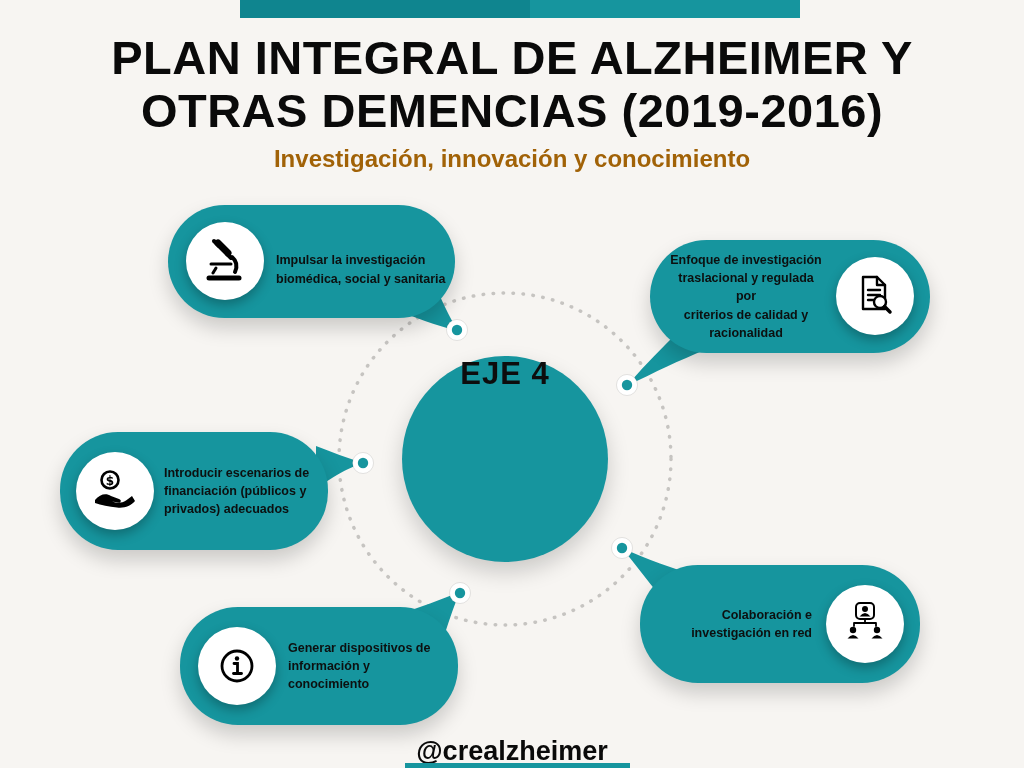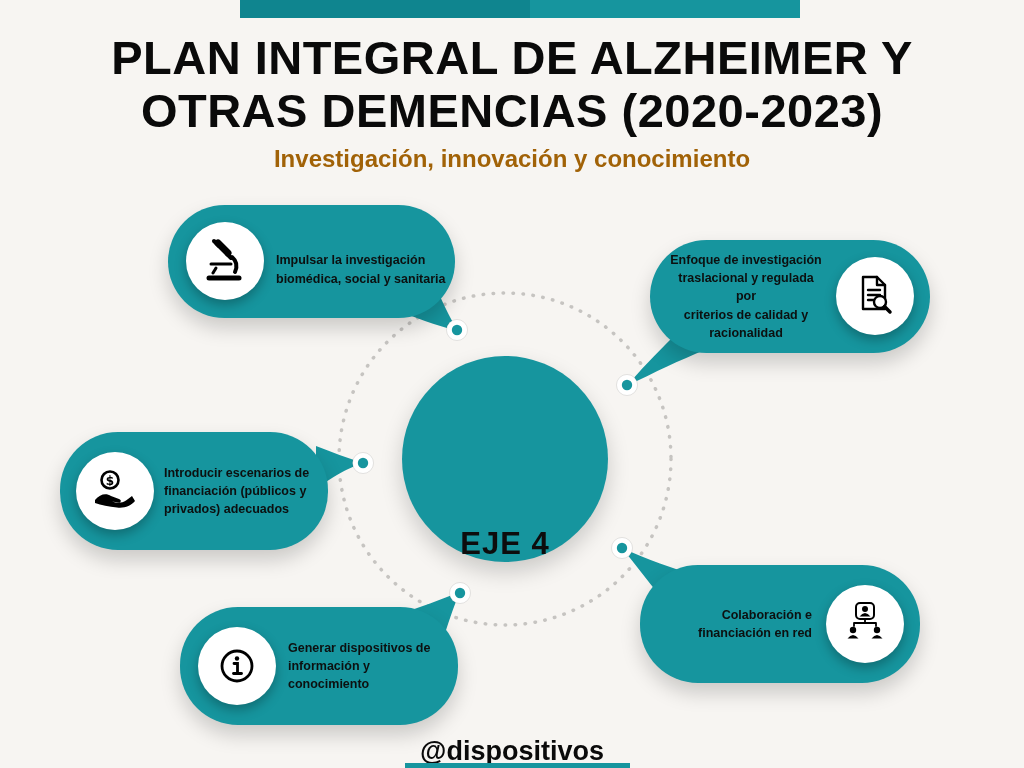--- a/index.html
+++ b/index.html
@@ -17,21 +17,21 @@
   .title{position:absolute;top:32px;left:0;width:100%;text-align:center;
     font-size:47px;font-weight:800;line-height:1.12;letter-spacing:.5px;color:#0a0a0a;}
   .subtitle{position:absolute;top:145px;left:0;width:100%;text-align:center;
     font-size:24px;font-weight:700;color:#a16207;}
 
   
   .connector-layer{position:absolute;left:0;top:0;width:1024px;height:768px;}
 
   
   .hub{position:absolute;left:402px;top:356px;width:206px;height:206px;border-radius:50%;
-    background:#16959e;display:flex;align-items:flex-end;justify-content:center;
+    background:#16959e;display:flex;align-items:flex-start;justify-content:center;
     box-shadow:0 10px 22px rgba(0,0,0,.18);}
   .hub-label{font-size:31px;font-weight:800;letter-spacing:1px;color:#0d0d0d;}
 
   
   .bubble{position:absolute;background:#16959e;border-radius:58px;
     box-shadow:0 10px 20px rgba(0,0,0,.18);}
   .icon-badge{position:absolute;width:78px;height:78px;border-radius:50%;background:#ffffff;
     box-shadow:0 5px 12px rgba(0,0,0,.28);display:flex;align-items:center;justify-content:center;}
   .icon-badge svg{width:48px;height:48px;display:block;}
   .bubble-text{position:absolute;top:0;bottom:0;display:flex;align-items:center;
@@ -68,21 +68,21 @@
 <body>
 
 <div class="stage">
 
   <div class="header-bar">
     <div class="header-bar-dark"></div>
   </div>
 
   <div class="title">
     <div>PLAN INTEGRAL DE ALZHEIMER Y</div>
-    <div>OTRAS DEMENCIAS (2020-2023)</div>
+    <div>OTRAS DEMENCIAS (2019-2016)</div>
   </div>
   <div class="subtitle">Investigación, innovación y conocimiento</div>
 
   <svg class="connector-layer" viewBox="0 0 1024 768">
     <circle cx="505" cy="459" r="166" fill="none" stroke="#c6c4c1" stroke-width="3.5" stroke-dasharray="0.5 9.5" stroke-linecap="round"></circle>
     <g fill="#16959e">
       <path d="M392,308 C415,318 435,325 458,331 C448,315 442,300 438,292 Z"></path>
       <path d="M672,338 C655,355 640,370 627,386 C655,372 680,360 705,350 Z"></path>
       <path d="M316,446 C332,452 347,458 363,463 C347,468 331,478 316,489 Z"></path>
       <path d="M400,614 C420,607 440,600 460,592 C452,610 448,625 444,636 Z"></path>
@@ -191,19 +191,19 @@
           <path d="M18.5 16.5 q5.5 -7 11 0 z" stroke="none"></path>
           <path d="M24 19 v4 M13 23 h22 M13 23 v3 M35 23 v3" fill="none" stroke-width="1.8" stroke-linecap="round"></path>
           <circle cx="12" cy="30" r="3.2" stroke="none"></circle>
           <path d="M6.5 38.5 q5.5 -7 11 0 z" stroke="none"></path>
           <circle cx="36" cy="30" r="3.2" stroke="none"></circle>
           <path d="M30.5 38.5 q5.5 -7 11 0 z" stroke="none"></path>
         </g>
       </svg>
     </div>
     <div class="bubble-text text-right">Colaboración e
-financiación en red</div>
-  </div>
-
-  <div class="footer">@dispositivos</div>
+investigación en red</div>
+  </div>
+
+  <div class="footer">@crealzheimer</div>
   <div class="bottom-bar"></div>
 
 </div>
 
 </body></html>

